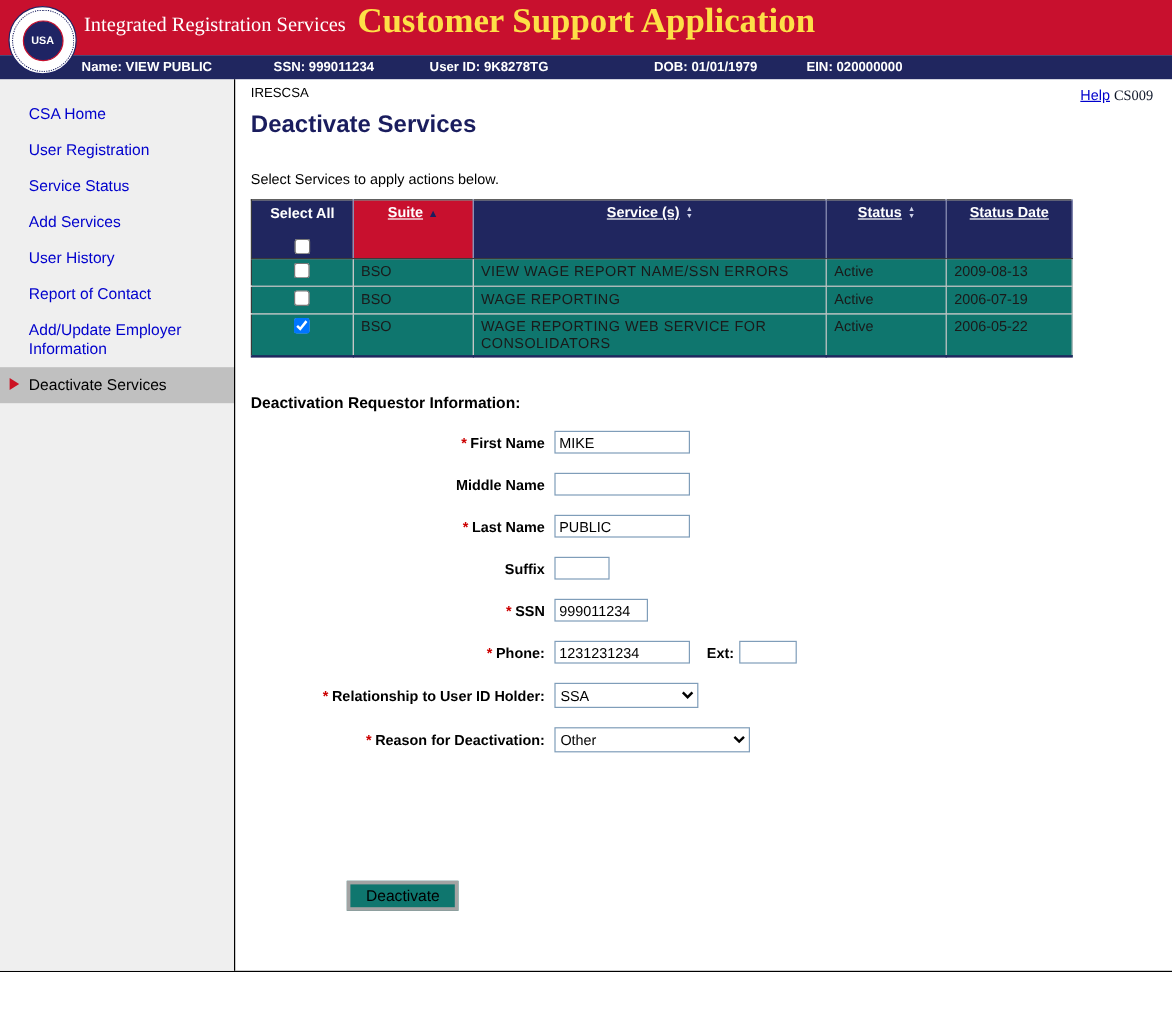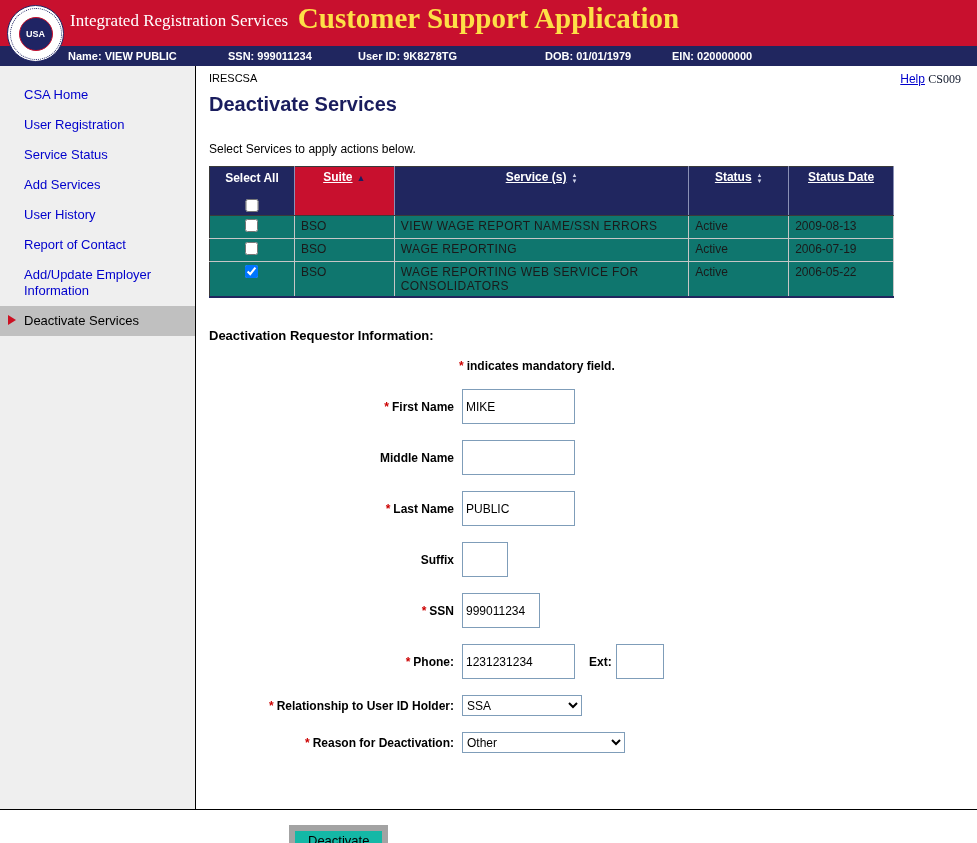--- a/index.html
+++ b/index.html
@@ -65,30 +65,30 @@
   col.c-select { width:85px; } col.c-suite { width:100px; } col.c-service { width:295px; }
   col.c-status { width:100px; } col.c-date { width:105px; }
 
   
   .section-title { font-size:13px; font-weight:bold; margin-top:30px; }
   .mandatory-note { font-size:12px; font-weight:bold; margin:16px 0 0 250px; }
   .req { color:#cc0000; font-weight:bold; margin-right:3px; }
   .form-row { display:flex; align-items:center; margin-top:16px; }
   .form-label { width:245px; text-align:right; font-size:12px; font-weight:bold; padding-right:0; }
   .field-area { margin-left:8px; display:flex; align-items:center; }
-  input[type=text] { height:35px; border:1px solid #7f9db9; font-size:12px; padding:0 3px;
+  input[type=text] { height:19px; border:1px solid #7f9db9; font-size:12px; padding:0 3px;
     font-family:"Liberation Sans", sans-serif; }
   .w-std { width:113px; } .w-suffix { width:46px; } .w-ssn { width:78px; } .w-ext { width:48px; }
   .ext-label { font-size:12px; font-weight:bold; margin:0 4px 0 14px; }
   select { height:21px; font-size:12px; border:1px solid #7f9db9; background:#fff;
     font-family:"Liberation Sans", sans-serif; }
   .w-rel { width:120px; } .w-reason { width:163px; }
   .btn-row { margin:72px 0 0 80px; }
-  button.deactivate { font-size:13px; padding:2px 13px; background:#14b8a6; border:6px solid #a3a3a3;
-    cursor:pointer; font-family:"Liberation Sans", sans-serif; }
+  button.deactivate { font-size:13px; padding:2px 13px; background:#0f766e; border:3px solid #a3a3a3;
+    cursor:pointer; font-family:"Liberation Sans", sans-serif;margin-top:35px; }
 </style>
 </head>
 <body>
 
 <div class="banner">
   <div class="seal">
     <div class="seal-ring">
         <div class="seal-inner">USA</div>
       </div>
   </div>
@@ -182,23 +182,20 @@
           <td>BSO</td>
           <td class="svc">WAGE REPORTING WEB SERVICE FOR CONSOLIDATORS</td>
           <td>Active</td>
           <td>2006-05-22</td>
         </tr>
       </tbody>
     </table>
 
     <div class="section-title">Deactivation Requestor Information:</div>
 
-    <div class="mandatory-note">
-      <span class="req">*</span><span>indicates mandatory field.</span>
-    </div>
 
     <div class="form-row">
       <div class="form-label"><span class="req">*</span><span>First Name</span></div>
       <div class="field-area">
           <input type="text" class="w-std" value="MIKE" style="">
         </div>
     </div>
 
     <div class="form-row">
       <div class="form-label"><span>Middle Name</span></div>

